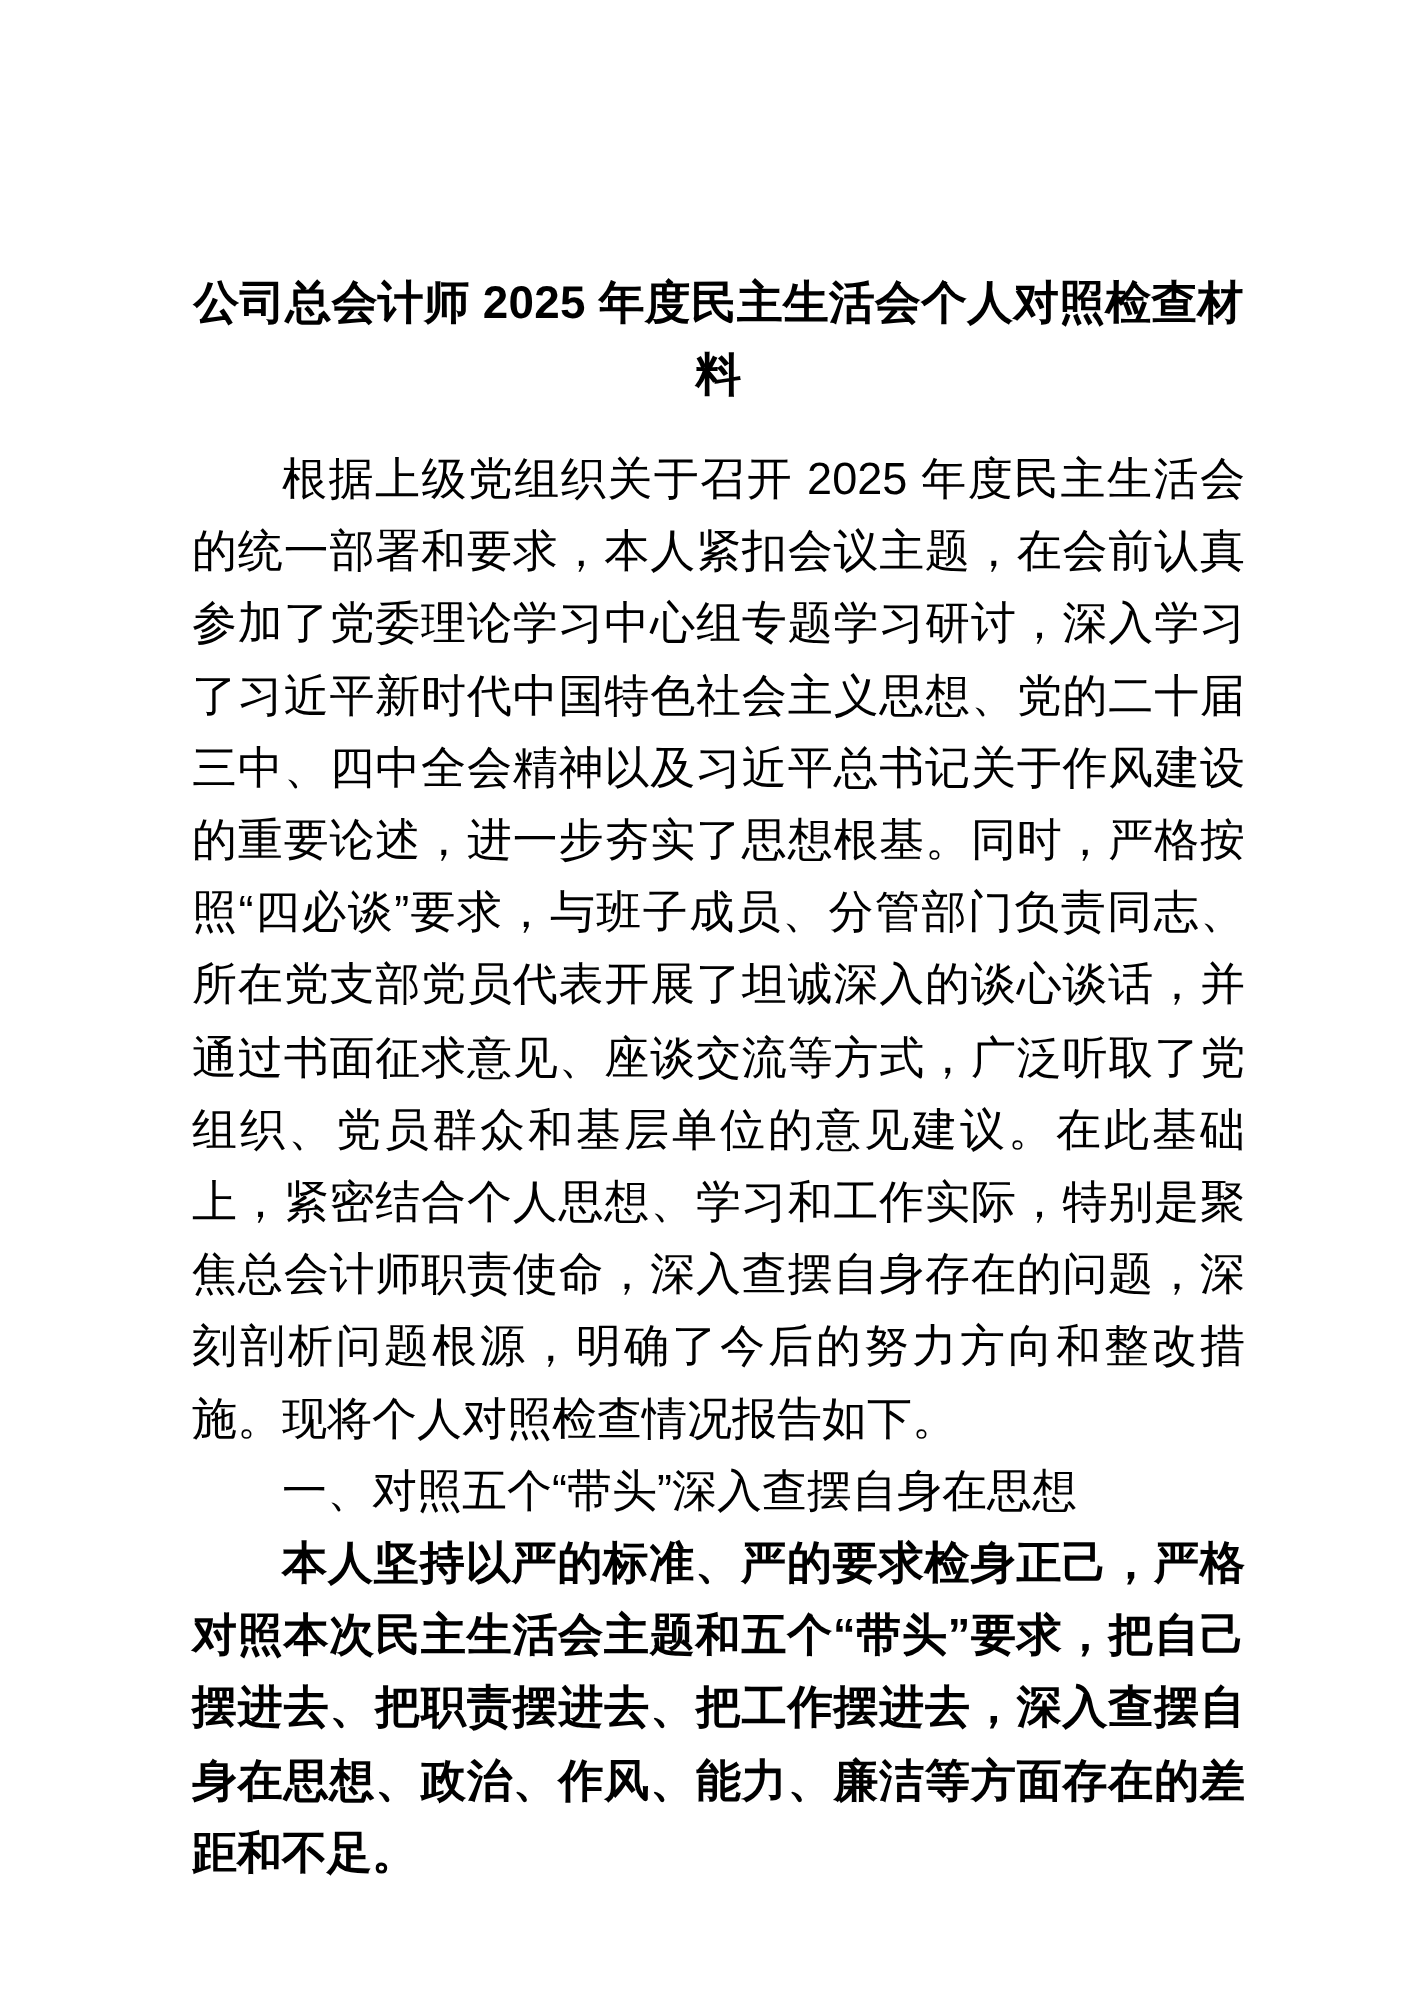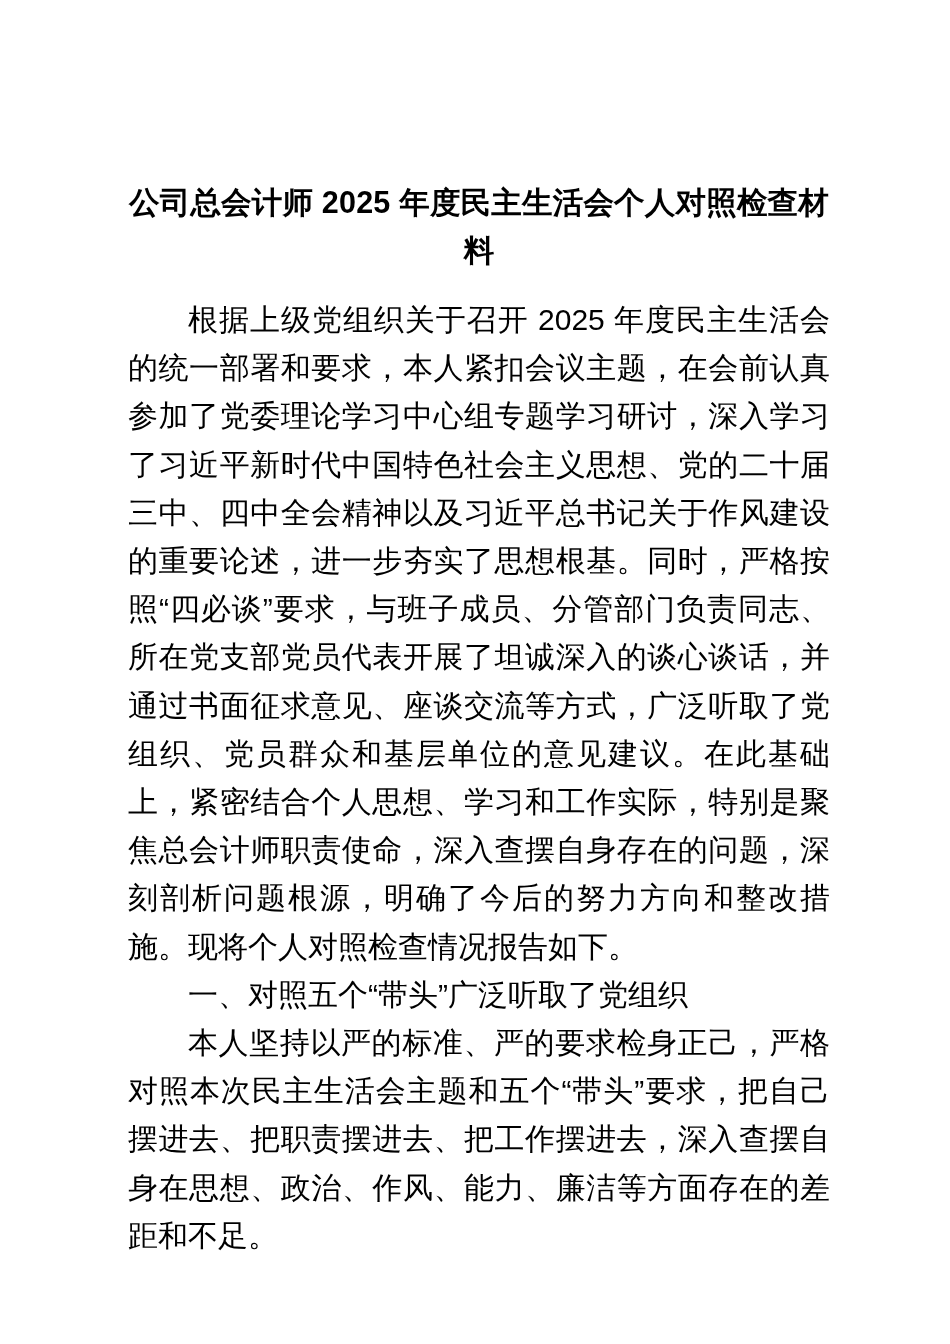--- a/index.html
+++ b/index.html
@@ -64,30 +64,31 @@
     font-size: 30px;
     font-weight: normal;
     line-height: 48.2px;
     text-indent: 2em;
     text-align: left;
     word-break: break-all;
   }
 
   .para-body {
     margin-top: 0;
+    font-weight: bold;
   }
 </style>
 </head>
 <body>
 
 <div class="page">
   <div class="content">
 
     <h1 class="doc-title">公司总会计师 2025 年度民主生活会个人对照检查材料</h1>
 
     <p class="para para-intro">根据上级党组织关于召开 2025 年度民主生活会的统一部署和要求，本人紧扣会议主题，在会前认真参加了党委理论学习中心组专题学习研讨，深入学习了习近平新时代中国特色社会主义思想、党的二十届三中、四中全会精神以及习近平总书记关于作风建设的重要论述，进一步夯实了思想根基。同时，严格按照“四必谈”要求，与班子成员、分管部门负责同志、所在党支部党员代表开展了坦诚深入的谈心谈话，并通过书面征求意见、座谈交流等方式，广泛听取了党组织、党员群众和基层单位的意见建议。在此基础上，紧密结合个人思想、学习和工作实际，特别是聚焦总会计师职责使命，深入查摆自身存在的问题，深刻剖析问题根源，明确了今后的努力方向和整改措施。现将个人对照检查情况报告如下。</p>
 
-    <p class="heading-1">一、对照五个“带头”广泛听取了党组织</p>
+    <p class="heading-1">一、对照五个“带头”深入查摆自身在思想</p>
 
     <p class="para para-body">本人坚持以严的标准、严的要求检身正己，严格对照本次民主生活会主题和五个“带头”要求，把自己摆进去、把职责摆进去、把工作摆进去，深入查摆自身在思想、政治、作风、能力、廉洁等方面存在的差距和不足。</p>
 
   </div>
 </div>
 
 </body></html>

